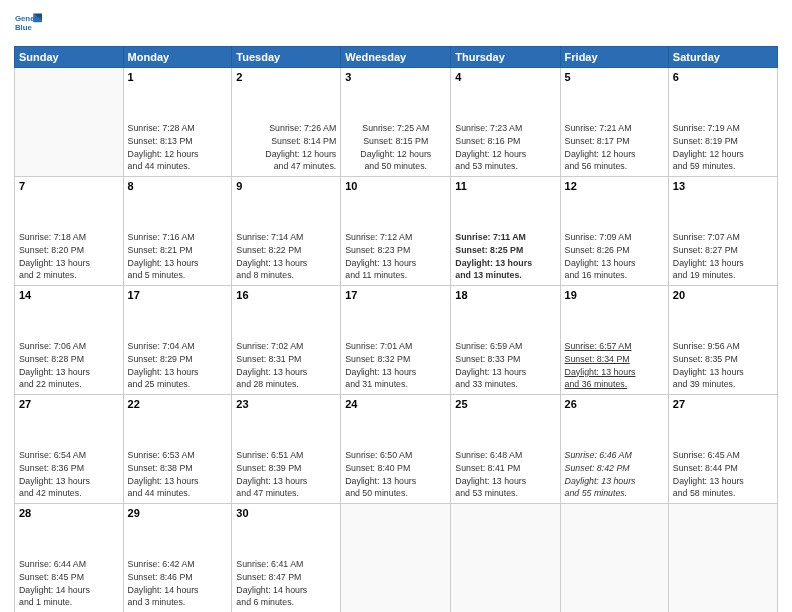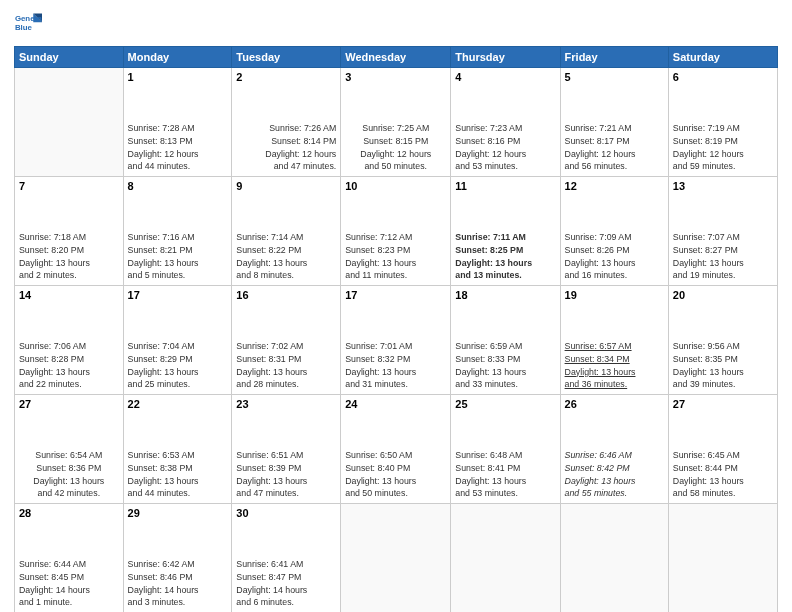--- a/index.html
+++ b/index.html
@@ -269,21 +269,21 @@
             <div class="day-num">20</div>
             <div class="day-info" style="white-space: pre-line;">Sunrise: 9:56 AM
 Sunset: 8:35 PM
 Daylight: 13 hours
 and 39 minutes.</div>
           </td>
         </tr>
         <tr>
           <td>
             <div class="day-num">27</div>
-            <div class="day-info" style="white-space: pre-line; text-align: center;">Sunrise: 6:54 AM
+            <div class="day-info" style="white-space: pre-line;">Sunrise: 6:54 AM
 Sunset: 8:36 PM
 Daylight: 13 hours
 and 42 minutes.</div>
           </td>
           <td>
             <div class="day-num">22</div>
             <div class="day-info" style="white-space: pre-line;">Sunrise: 6:53 AM
 Sunset: 8:38 PM
 Daylight: 13 hours
 and 44 minutes.</div>

